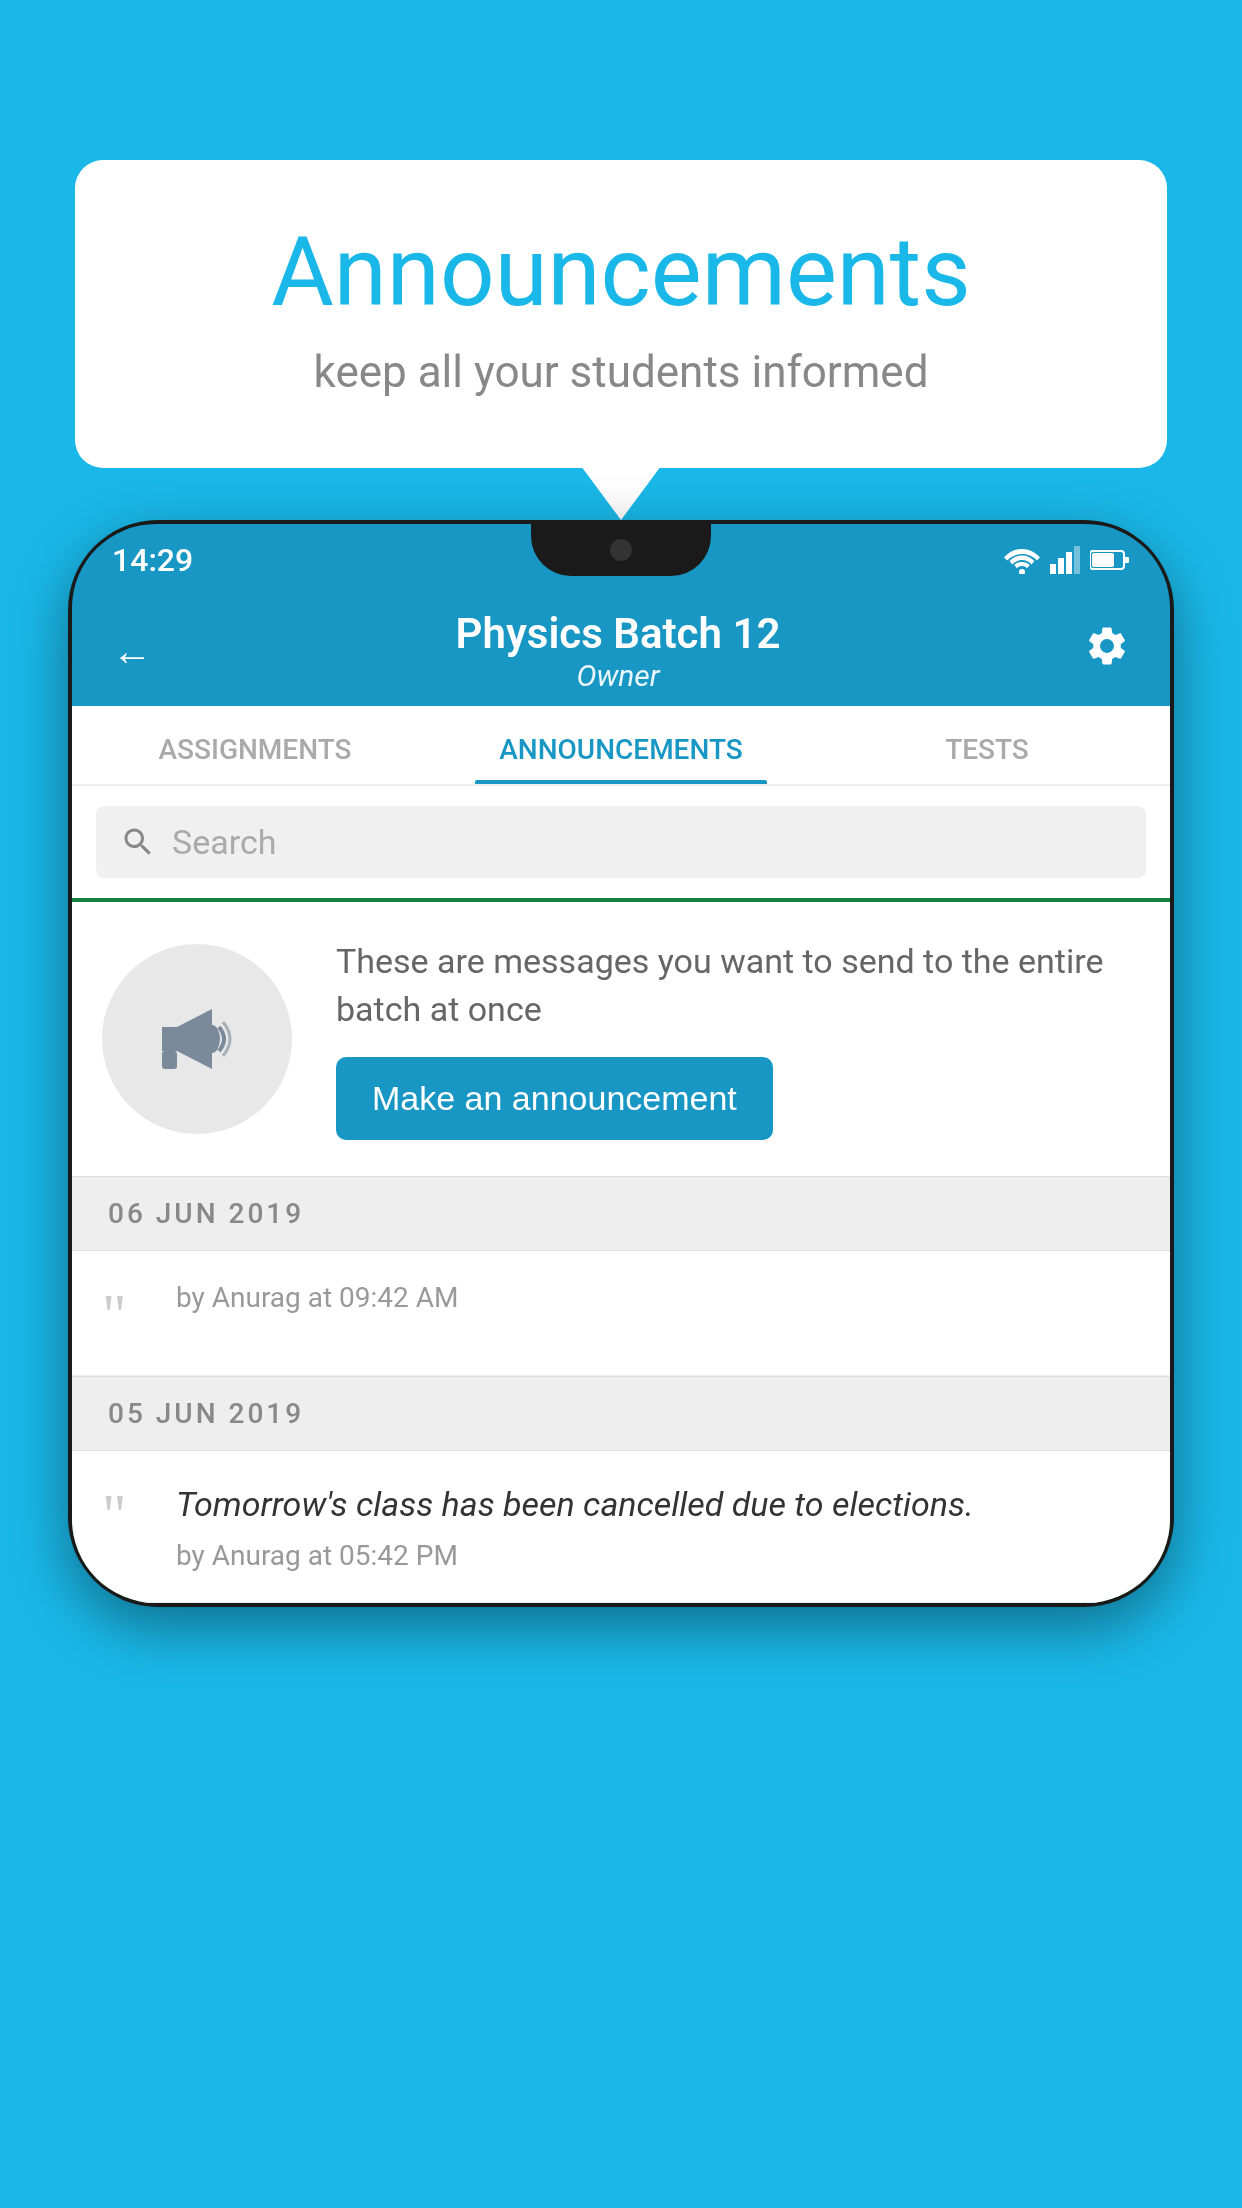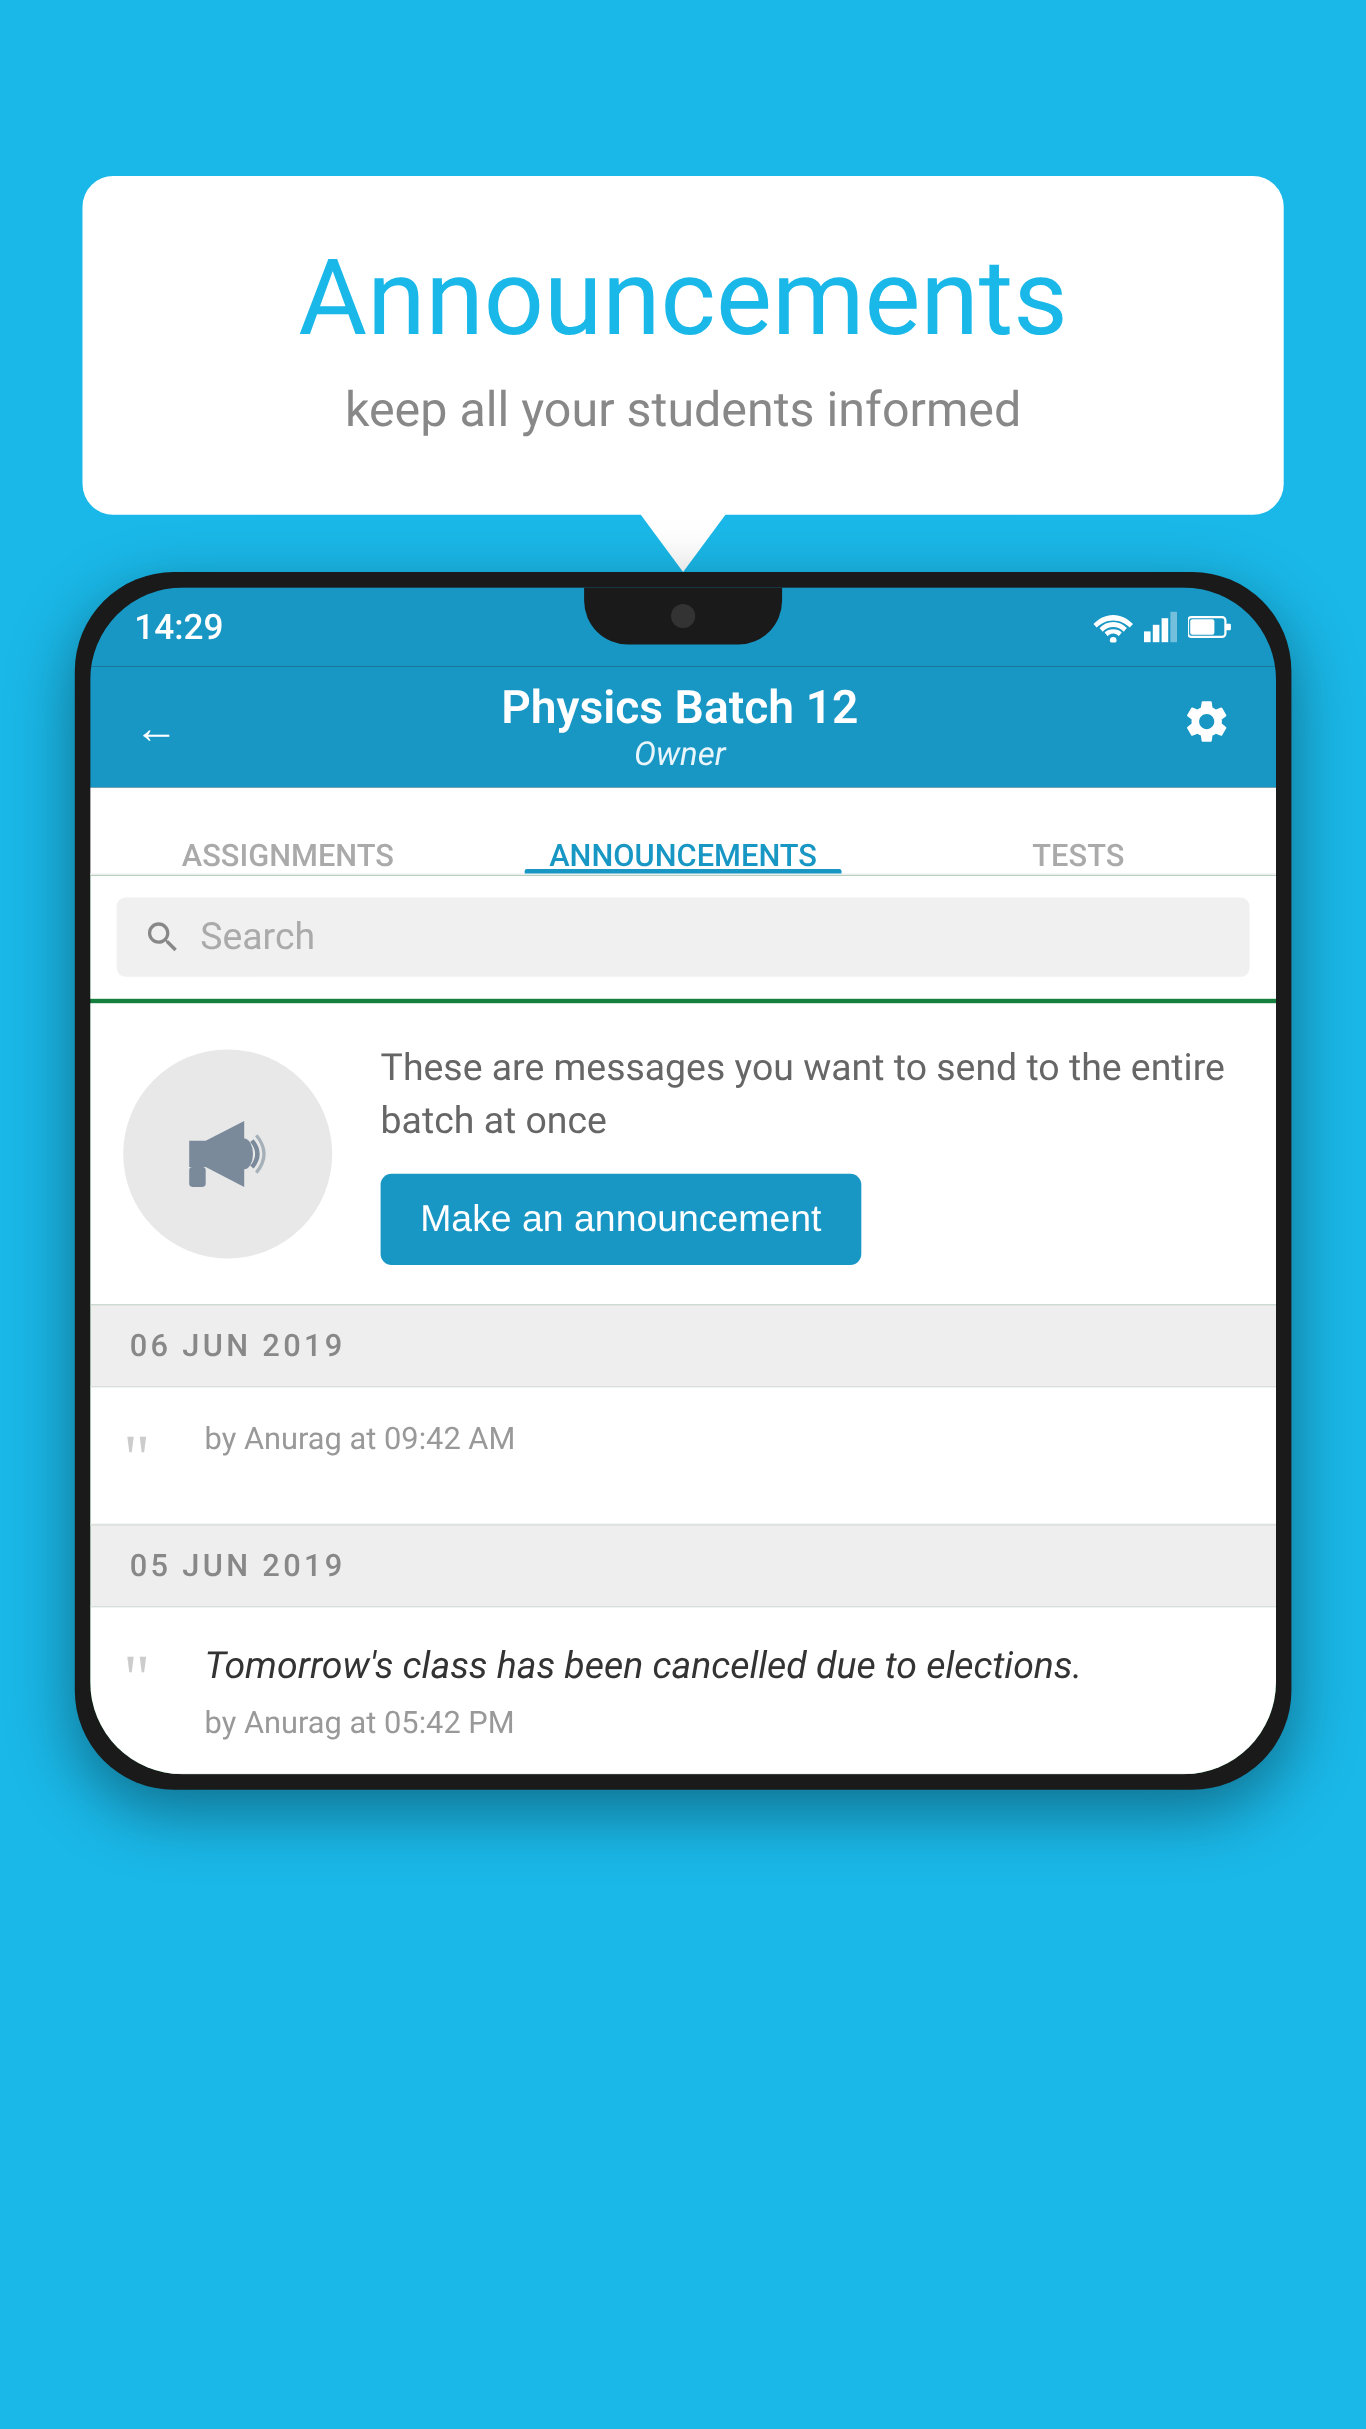--- a/index.html
+++ b/index.html
@@ -63,21 +63,21 @@
       border-radius: 90px;
       padding: 0;
       overflow: hidden;
       box-shadow: 0 20px 60px rgba(0,0,0,0.4);
       position: relative;
     }
     .phone-inner {
       background: #1a1a1a;
       border-radius: 84px;
       overflow: hidden;
-      margin: 14px;
+      margin: 4px;
     }
 
     
     .phone-status-bar {
       background: #1897c5;
       height: 72px;
       display: flex;
       align-items: center;
       justify-content: space-between;
       padding: 0 40px;
@@ -156,20 +156,21 @@
     .tabs-bar {
       background: white;
       display: flex;
       border-bottom: 2px solid #eee;
       height: 80px;
       align-items: flex-end;
     }
     .tab {
       flex: 1;
       text-align: center;
+      padding-bottom: 18px;
       font-size: 28px;
       font-weight: 500;
       color: #aaa;
       cursor: pointer;
       position: relative;
     }
     .tab.active {
       color: #1897c5;
     }
     .tab.active::after {

